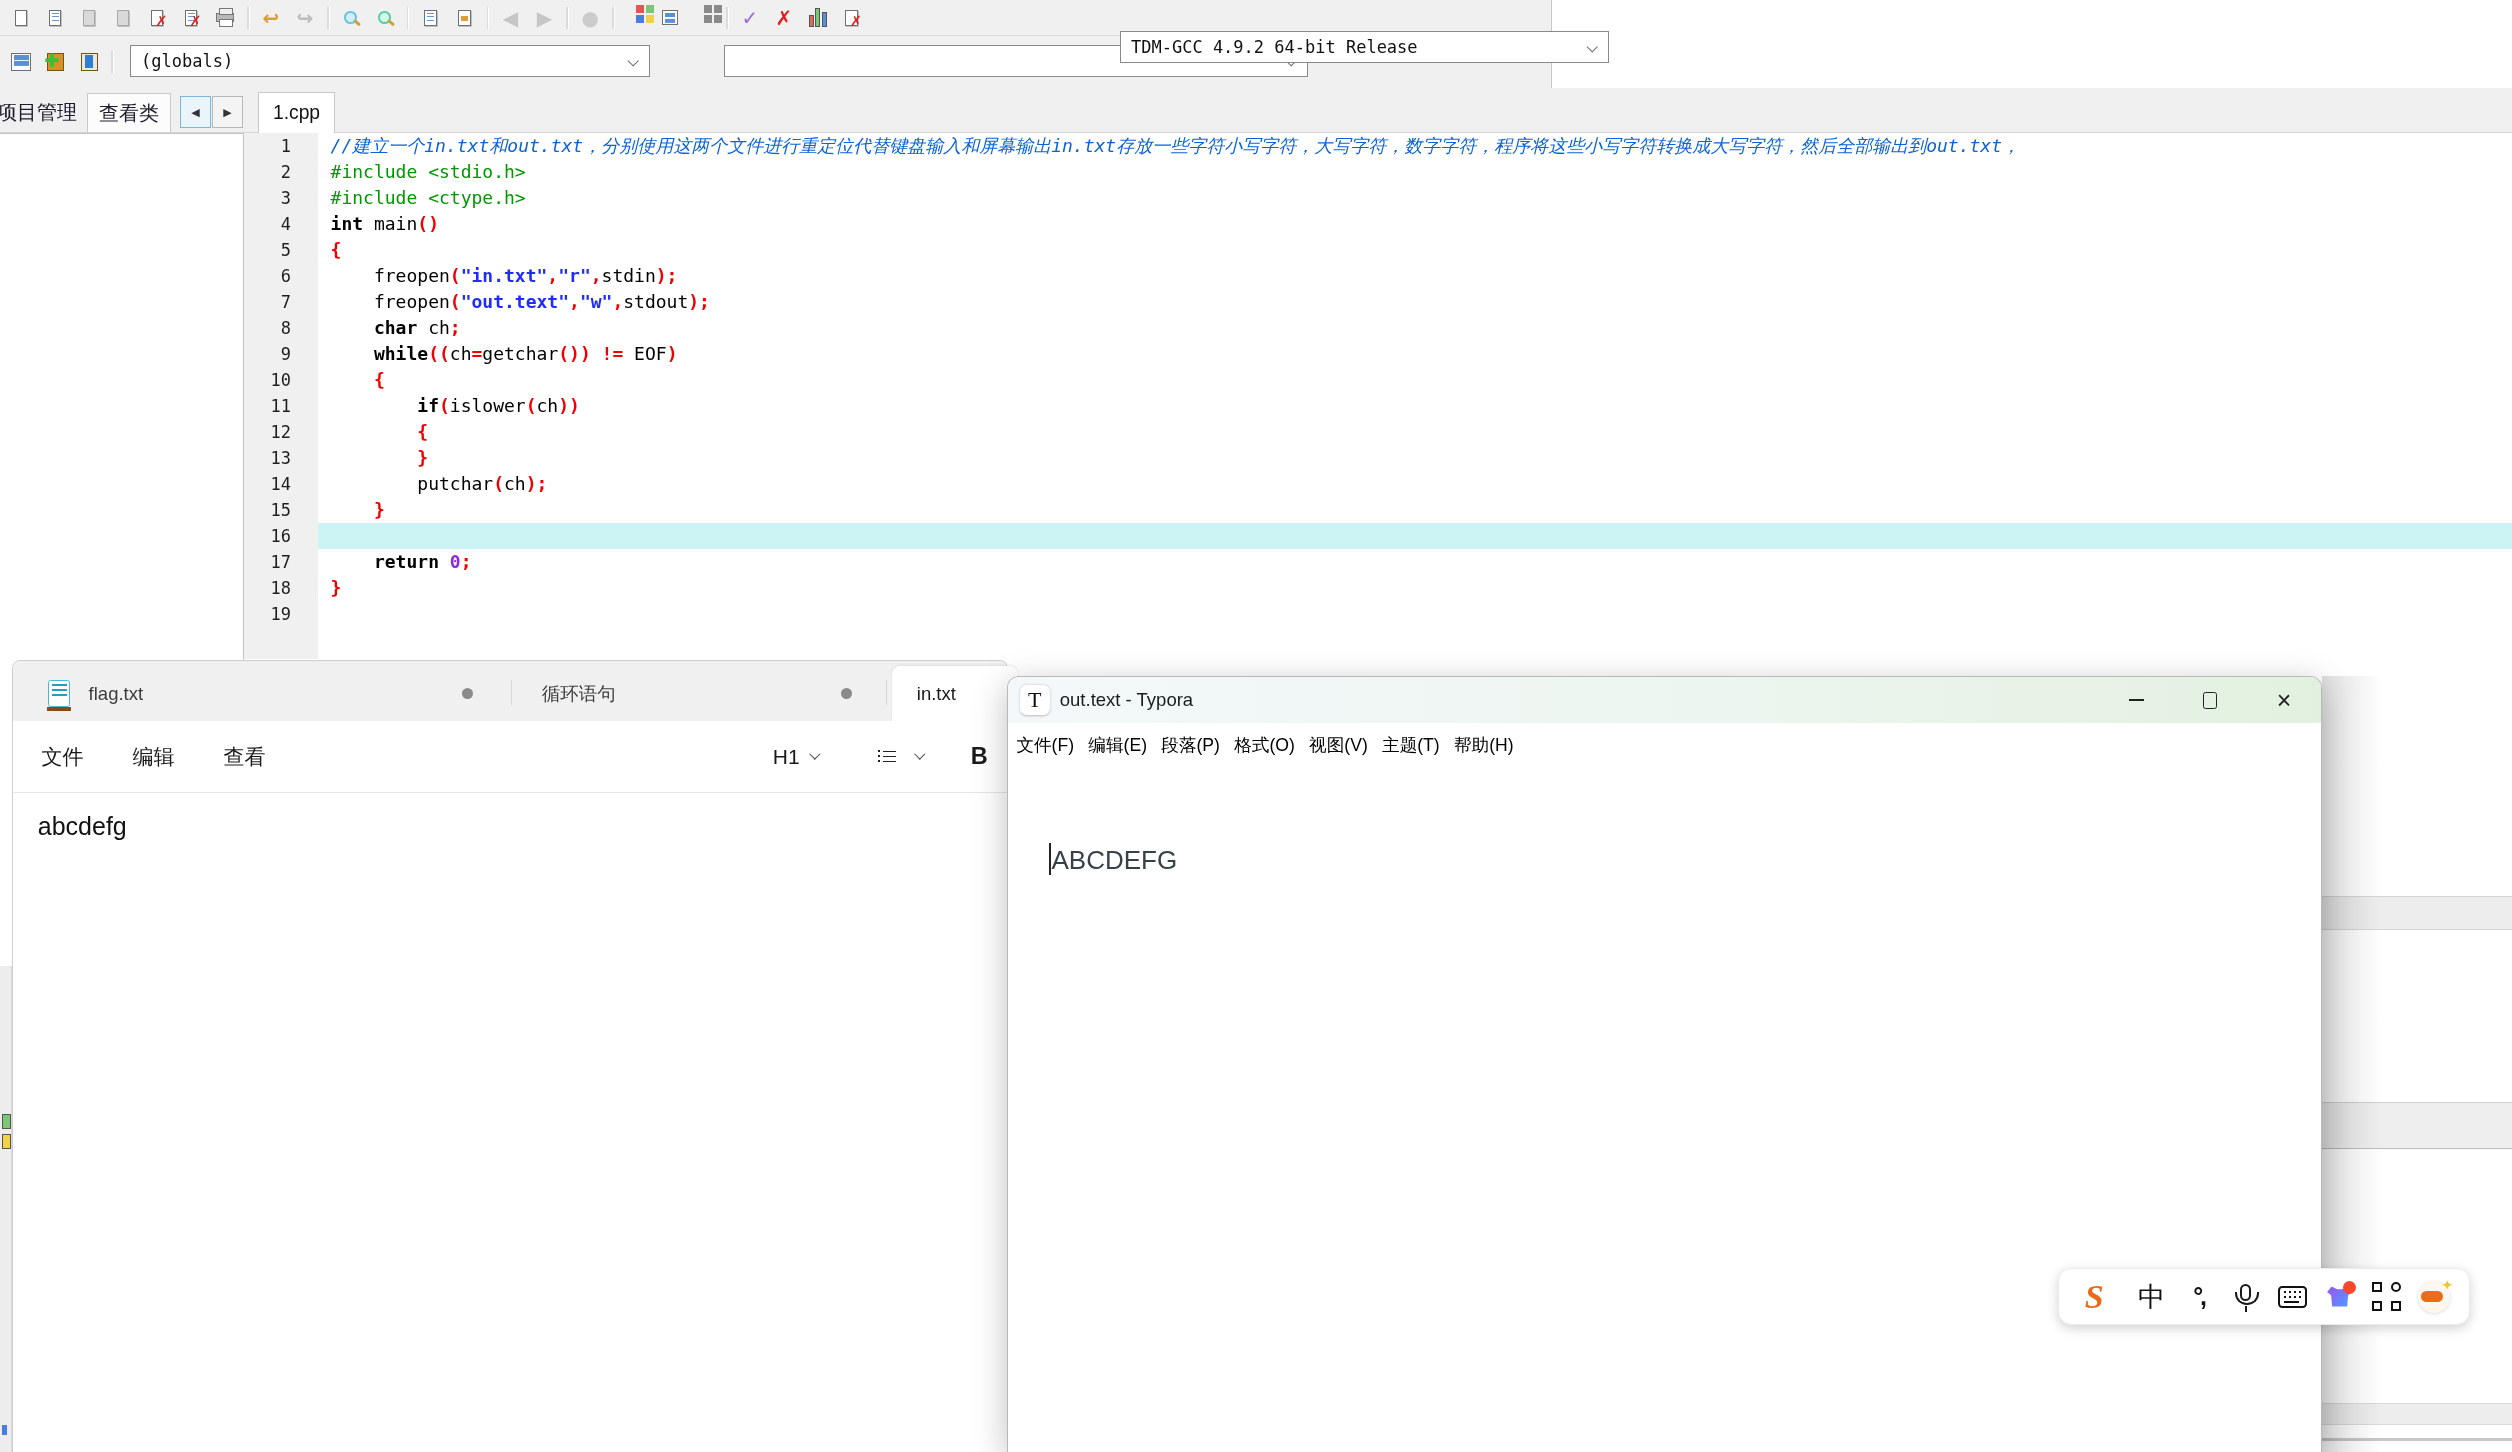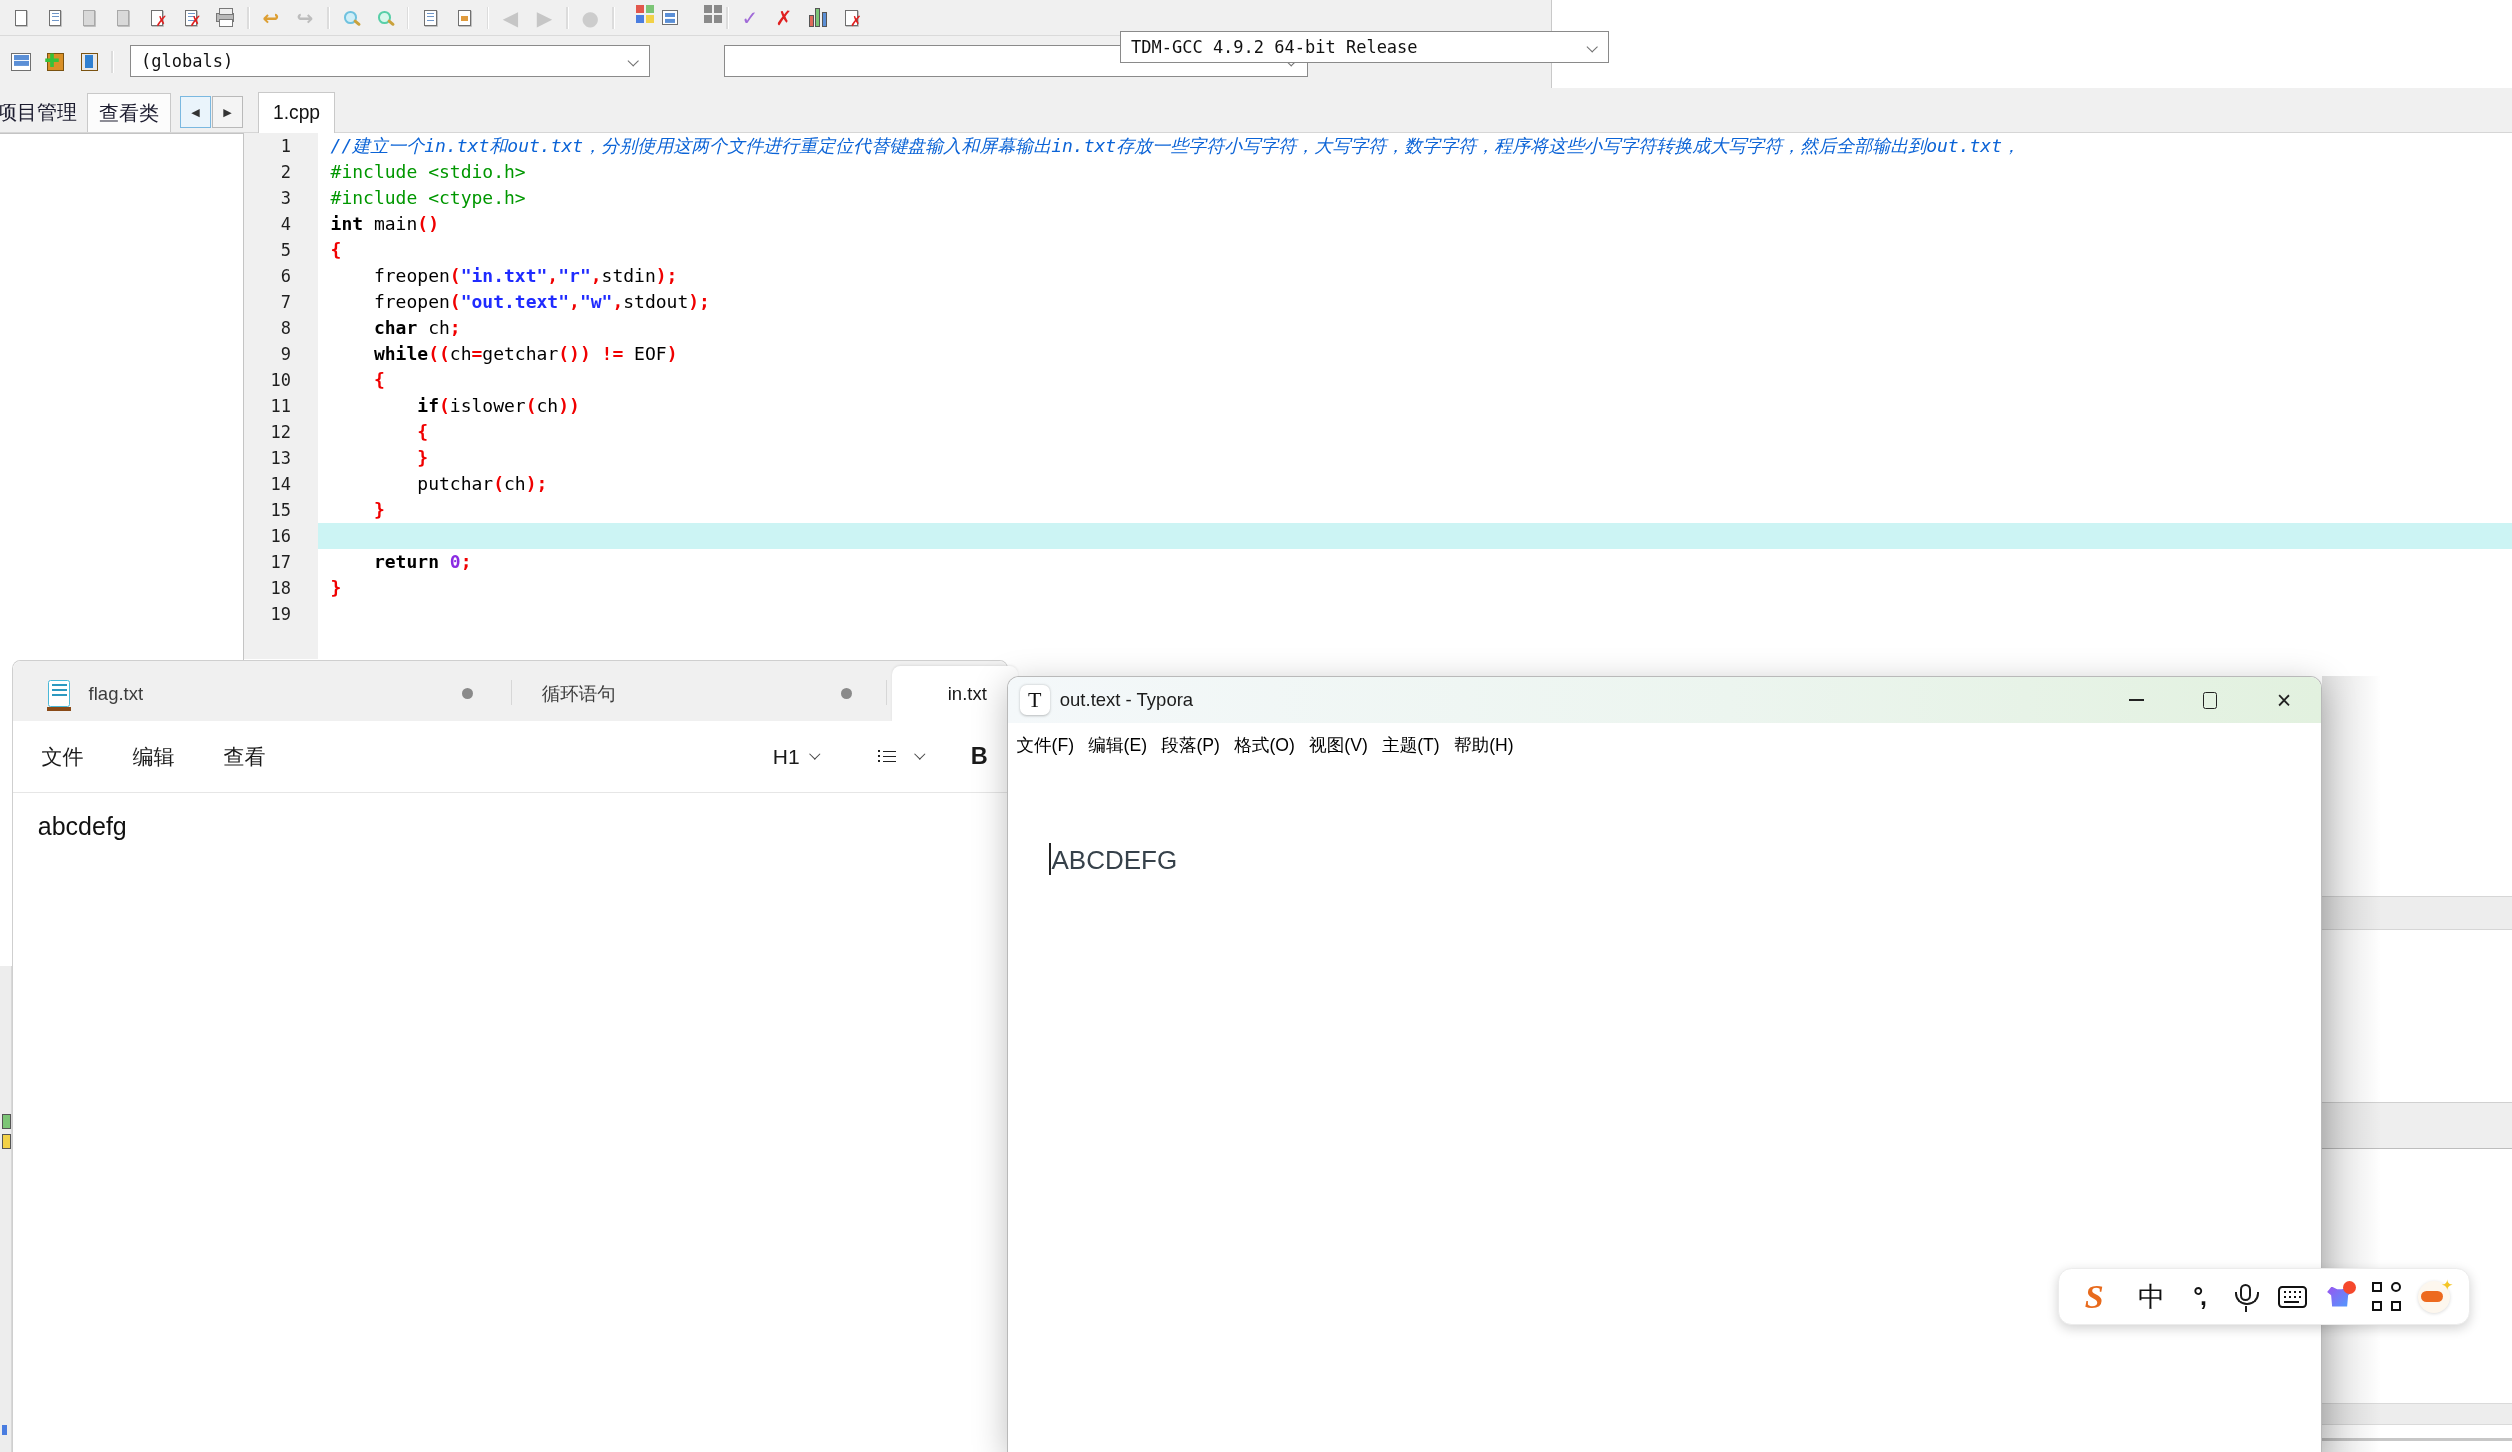--- a/index.html
+++ b/index.html
@@ -80,21 +80,21 @@
   .frag { position:absolute; left:1.7px; width:9.2px; height:15px; border:0.8px solid #555; }
 
   
   .rb { position:absolute; left:2322px; width:191px; }
   .shadow-right { left:2322px; top:676px; width:59px; height:776px; background:linear-gradient(90deg, rgba(0,0,0,0.13), rgba(0,0,0,0)); }
 
   
   .npad { left:11.8px; top:660px; width:996px; height:792px; background:#fff; border:0.8px solid #cfcfcf; border-bottom:none; border-radius:8.4px 8.4px 0 0; }
   .np-tabbar { position:absolute; left:0; top:0; width:100%; height:72px; background:#f0f0f0; border-radius:8.4px 8.4px 0 0; }
   .np-tab { position:absolute; top:5px; height:55px; display:flex; align-items:center; font-size:18.5px; color:#3c3c3c; }
-  .np-tab.active { background:#fff; border-radius:8.4px 8.4px 0 0; box-shadow:0 -0.8px 2.5px rgba(0,0,0,0.08); color:#191919;justify-content:center; }
+  .np-tab.active { background:#fff; border-radius:8.4px 8.4px 0 0; box-shadow:0 -0.8px 2.5px rgba(0,0,0,0.08); color:#191919; }
   .np-dot { position:absolute; width:11px; height:11px; border-radius:50%; background:#8a8a8a; top:27px; }
   .np-tabsep { position:absolute; top:18.5px; width:0.8px; height:25px; background:#d7d7d7; }
   .np-fileicon { width:22px; height:27px; background:#fff; border:1.7px solid #49b8d8; border-radius:2.5px; position:relative; margin-right:18.5px; }
   .np-fileicon::before { content:""; position:absolute; left:2.5px; right:2.5px; top:3.4px; height:13.4px;
       background:repeating-linear-gradient(#2c99c0 0 1.7px, transparent 1.7px 5px); }
   .np-fileicon::after { content:""; position:absolute; left:-1.7px; right:-1.7px; bottom:-5px; height:4.2px; background:#8a4a18; }
   .np-menubar { position:absolute; left:0; top:60px; width:100%; height:71px; background:#fff; display:flex; align-items:center; border-radius:0; }
   .np-menu { font-size:21px; color:#1a1a1a; margin-right:49px; }
   .np-fmt { position:absolute; top:60px; height:71px; display:flex; align-items:center; font-size:21px; color:#1a1a1a; }
   .np-divider { position:absolute; left:0; top:131px; width:100%; height:0.8px; background:#e6e6e6; }

